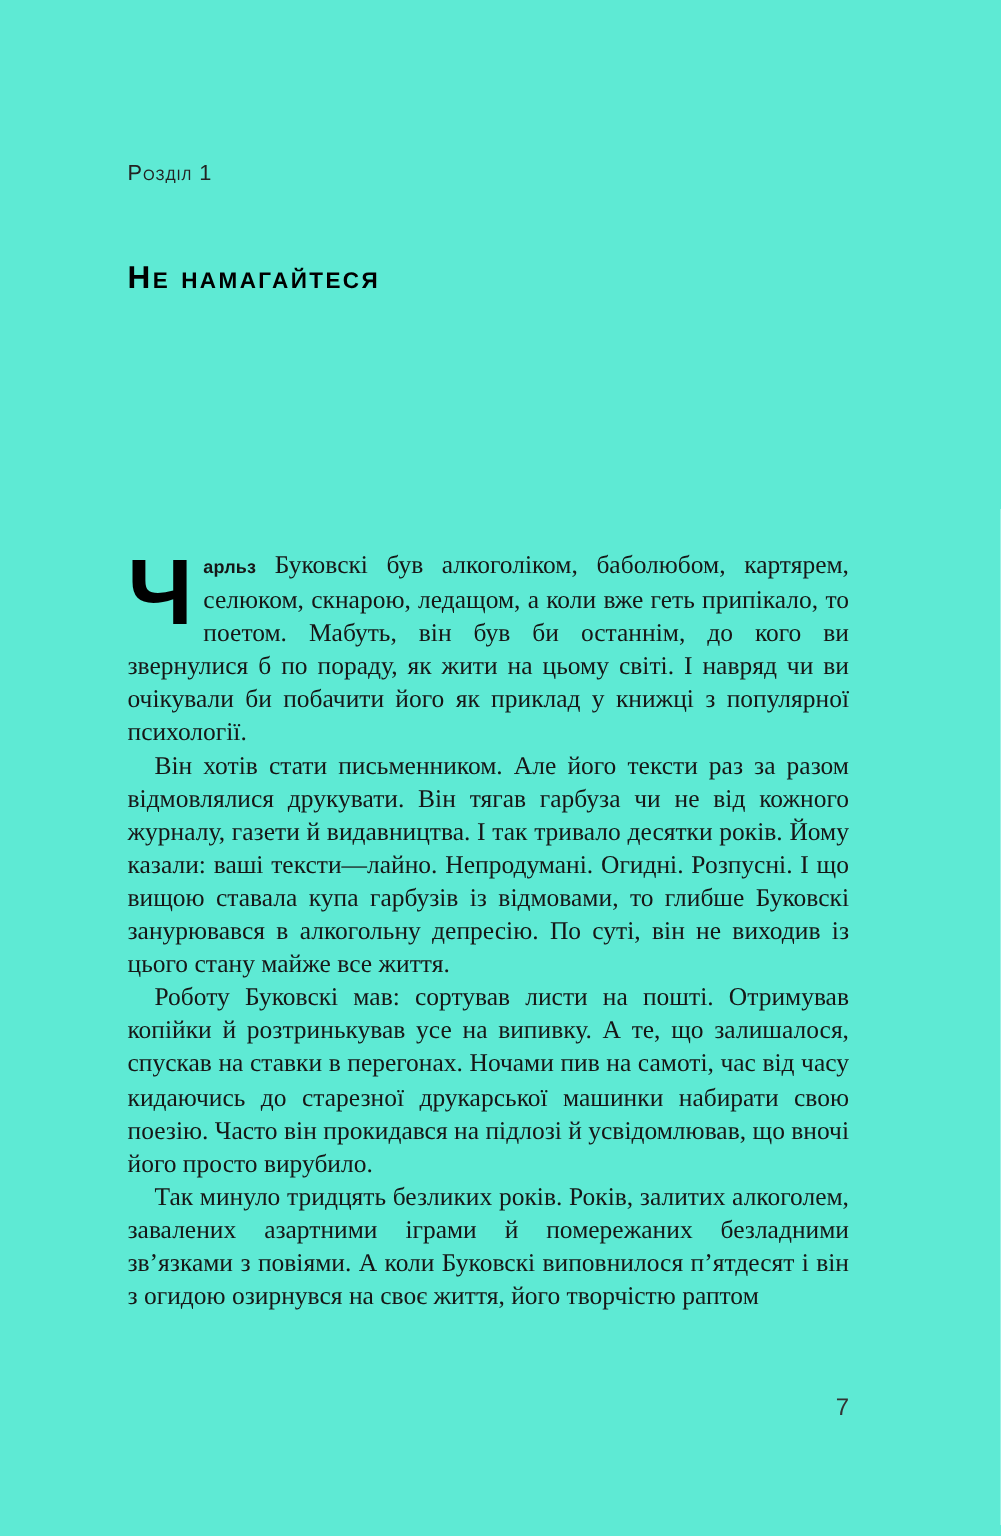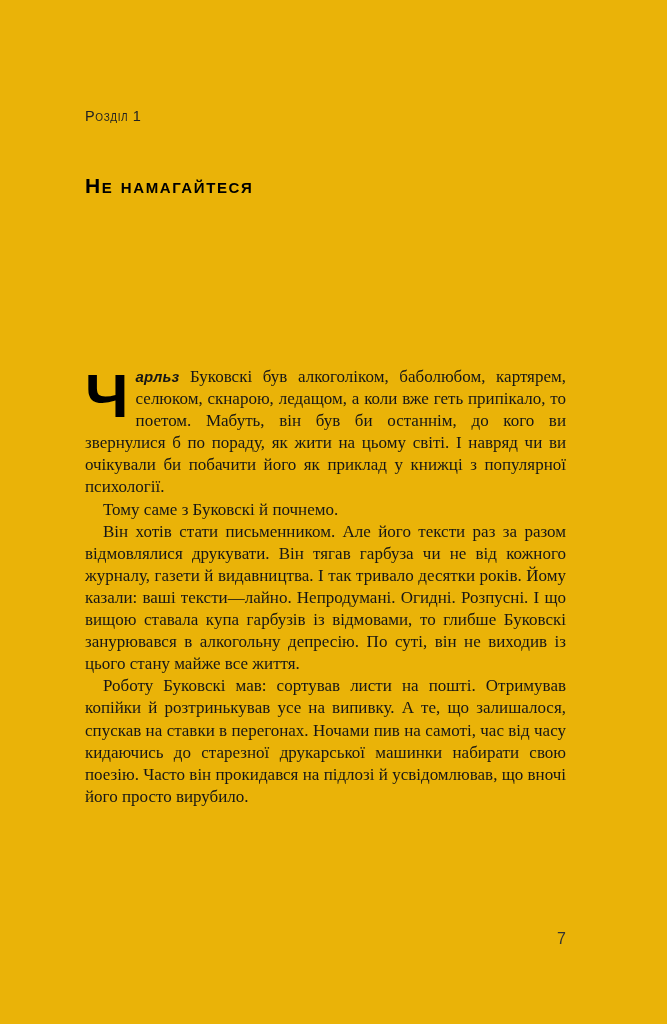--- a/index.html
+++ b/index.html
@@ -14,21 +14,21 @@
     position: relative;
     overflow: hidden;
     font-family: "Liberation Serif", "DejaVu Serif", serif;
     color: #1a1a1a;
     -webkit-font-smoothing: antialiased;
   }
 
   .page {
     position: absolute;
     inset: 0;
-    background: #eab308;
+    background: #5eead4;
   }
 
   
   .chapter-label {
     position: absolute;
     left: 85px;
     top: 108px;
     font-family: "Liberation Sans", "DejaVu Sans", sans-serif;
     font-size: 14.5px;
     font-weight: 400;
@@ -83,23 +83,22 @@
     font-size: 62px;
     line-height: 52px;
     margin: 4px 8px 0 0;
     color: #000000;
     letter-spacing: -1px;
   }
 
   .lead-in {
     font-family: "Liberation Sans", "DejaVu Sans", sans-serif;
     font-weight: 700;
-    font-size: 15px;
+    font-size: 12px;
     letter-spacing: 0.1px;
-    font-style: italic;
   }
 
   
   .page-number {
     position: absolute;
     left: 0;
     top: 930px;
     width: 566px;
     text-align: right;
     font-family: "Liberation Sans", "DejaVu Sans", sans-serif;
@@ -114,24 +113,24 @@
 <div class="page">
 
   <div class="chapter-label">Розділ 1</div>
 
   <h1 class="chapter-title">Не намагайтеся</h1>
 
   <div class="body-block">
 
     <p class="first"><span class="dropcap">Ч</span><span class="lead-in">арльз</span><span> Буковскі був алкоголіком, баболюбом, картярем, селюком, скнарою, ледащом, а коли вже геть припікало, то поетом. Мабуть, він був би останнім, до кого ви звернулися б по пораду, як жити на цьому світі. І навряд чи ви очікували би побачити його як приклад у книжці з популярної психології.</span></p>
 
-    <p>Тому саме з Буковскі й почнемо.</p>
 
     <p>Він хотів стати письменником. Але його тексти раз за разом відмовлялися друкувати. Він тягав гарбуза чи не від кожного журналу, газети й видавництва. І так тривало десятки років. Йому казали: ваші тексти—лайно. Непродумані. Огидні. Розпусні. І що вищою ставала купа гарбузів із відмовами, то глибше Буковскі занурювався в алкогольну депресію. По суті, він не виходив із цього стану майже все життя.</p>
 
     <p>Роботу Буковскі мав: сортував листи на пошті. Отримував копійки й розтринькував усе на випивку. А те, що залишалося, спускав на ставки в перегонах. Ночами пив на самоті, час від часу кидаючись до старезної друкарської машинки набирати свою поезію. Часто він прокидався на підлозі й усвідомлював, що вночі його просто вирубило.</p>
 
+    <p>Так минуло тридцять безликих років. Років, залитих алкоголем, завалених азартними іграми й помережаних безладними зв’язками з повіями. А коли Буковскі виповнилося п’ятдесят і він з огидою озирнувся на своє життя, його творчістю раптом</p>
 
   </div>
 
   <div class="page-number">7</div>
 
 </div>
 
 </body></html>

